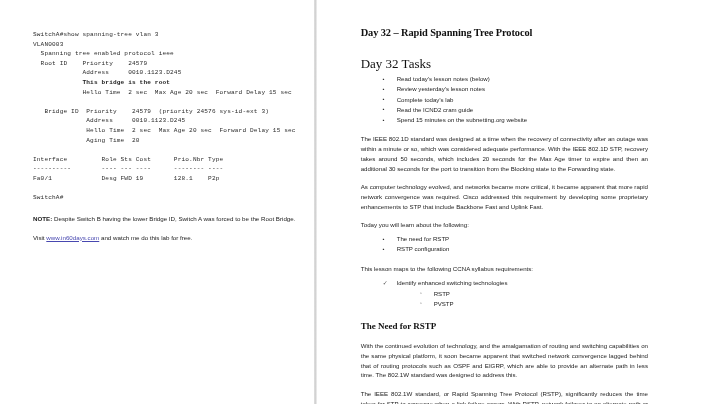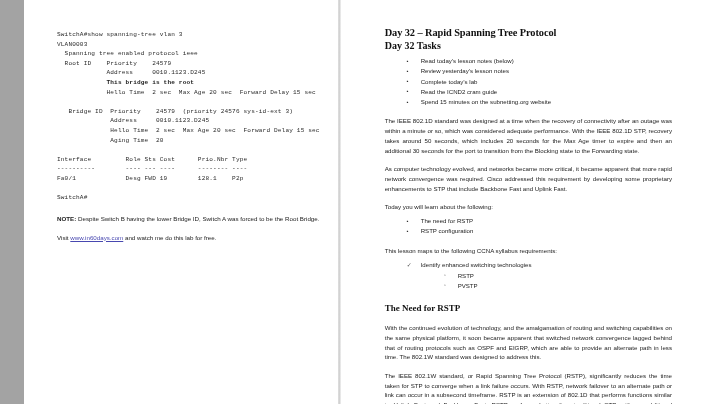--- a/index.html
+++ b/index.html
@@ -12,22 +12,21 @@
     height: 404px;
     overflow: hidden;
     font-family: "Liberation Sans", sans-serif;
     color: #1a1a1a;
   }
   .viewer {
     position: relative;
     width: 668px;
     height: 404px;
     display: flex;
-    background: #a3a3a3;
-    padding-left: 24px;
+    background: #8b5cf6;
   }
 
   
   .page-left {
     position: relative;
     width: 362px;
     height: 404px;
     background: #ffffff;
     box-sizing: border-box;
     padding: 30px 18px 0 33px;
@@ -80,25 +79,25 @@
   .page-right .h1 {
     font-family: "Liberation Serif", serif;
     font-weight: bold;
     font-size: 10.4px;
     line-height: 13px;
     color: #111;
     letter-spacing: -0.1px;
   }
   .page-right .h2 {
     font-family: "Liberation Serif", serif;
-    font-weight: bold;
-    font-size: 10px;
+    font-weight: normal;
+    font-size: 13px;
     line-height: 12px;
     color: #111;
-    margin-top: 1px;
+    margin-top: 19px;
   }
   .page-right .h3 {
     font-family: "Liberation Serif", serif;
     font-weight: bold;
     font-size: 9px;
     line-height: 12px;
     color: #111;
     margin-top: 11px;
     margin-bottom: 1px;
   }

